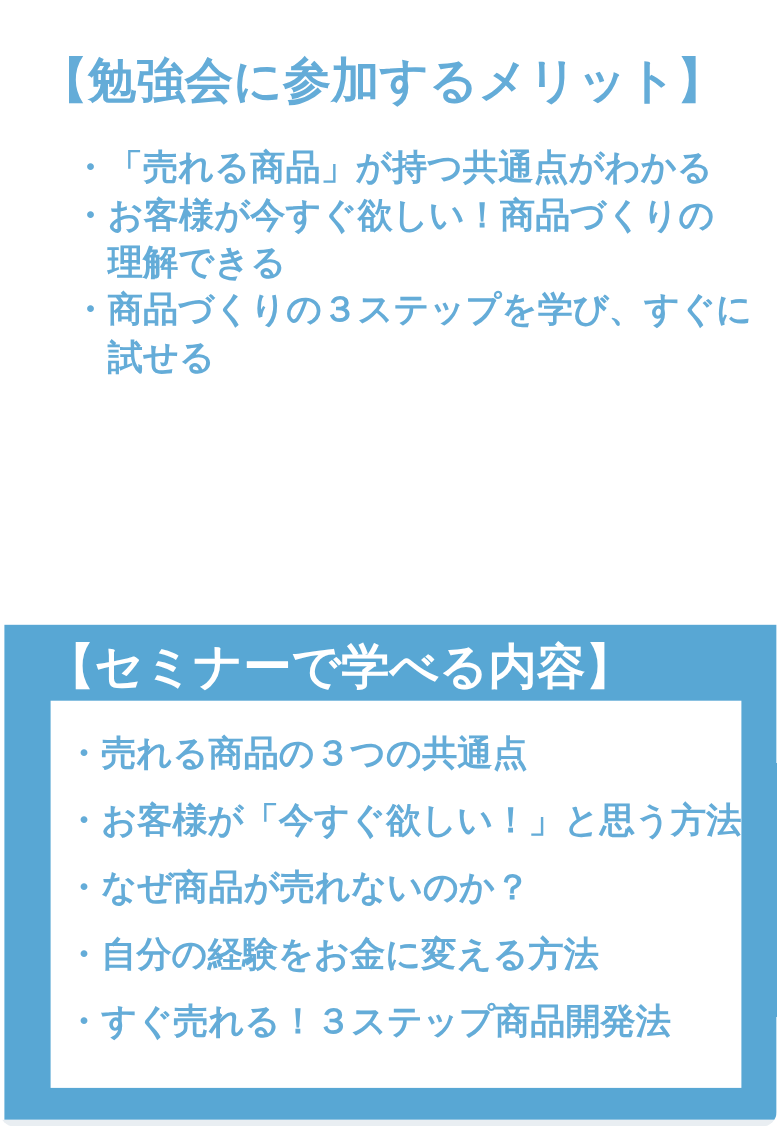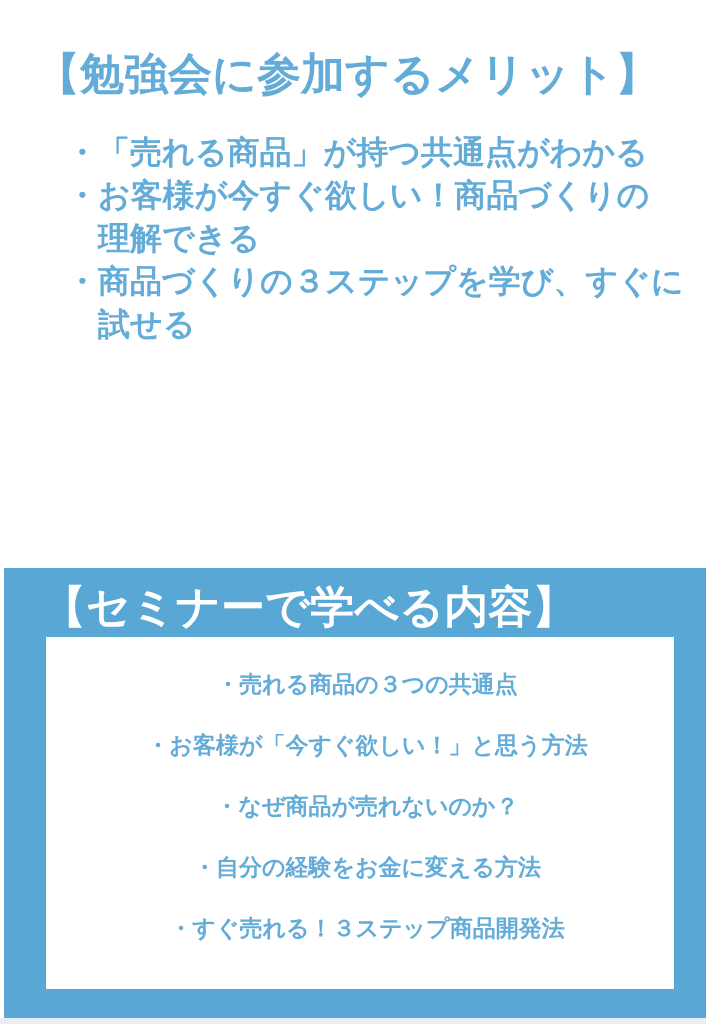--- a/index.html
+++ b/index.html
@@ -11,20 +11,21 @@
   * { margin: 0; padding: 0; box-sizing: border-box; }
   html, body { background: #ffffff; }
   .page {
     position: relative;
     width: 706px;
     height: 1024px;
     background: var(--white);
     overflow: hidden;
     font-family: "Liberation Sans", "DejaVu Sans", sans-serif;
     font-weight: bold;
+    border-radius: 13px;
   }
 
   
   .merit-title {
     position: absolute;
     left: 36px;
     top: 46px;
     font-size: 44px;
     line-height: 56px;
     color: var(--text-blue);
@@ -69,26 +70,25 @@
     position: absolute;
     left: 42px;
     top: 69px;
     width: 628px;
     height: 352px;
     background: var(--white);
     padding: 31px 0 0 14px;
     overflow: hidden;
   }
   .seminar-item {
-    font-size: 23px;
+    font-size: 32px;
     line-height: 33px;
     margin-bottom: 28px;
     color: var(--text-blue);
     white-space: nowrap;
-    text-align: center;
   }
 
   .footer-strip {
     position: absolute;
     left: 0;
     top: 1018px;
     width: 706px;
     height: 6px;
     background: var(--footer-strip);
   }

